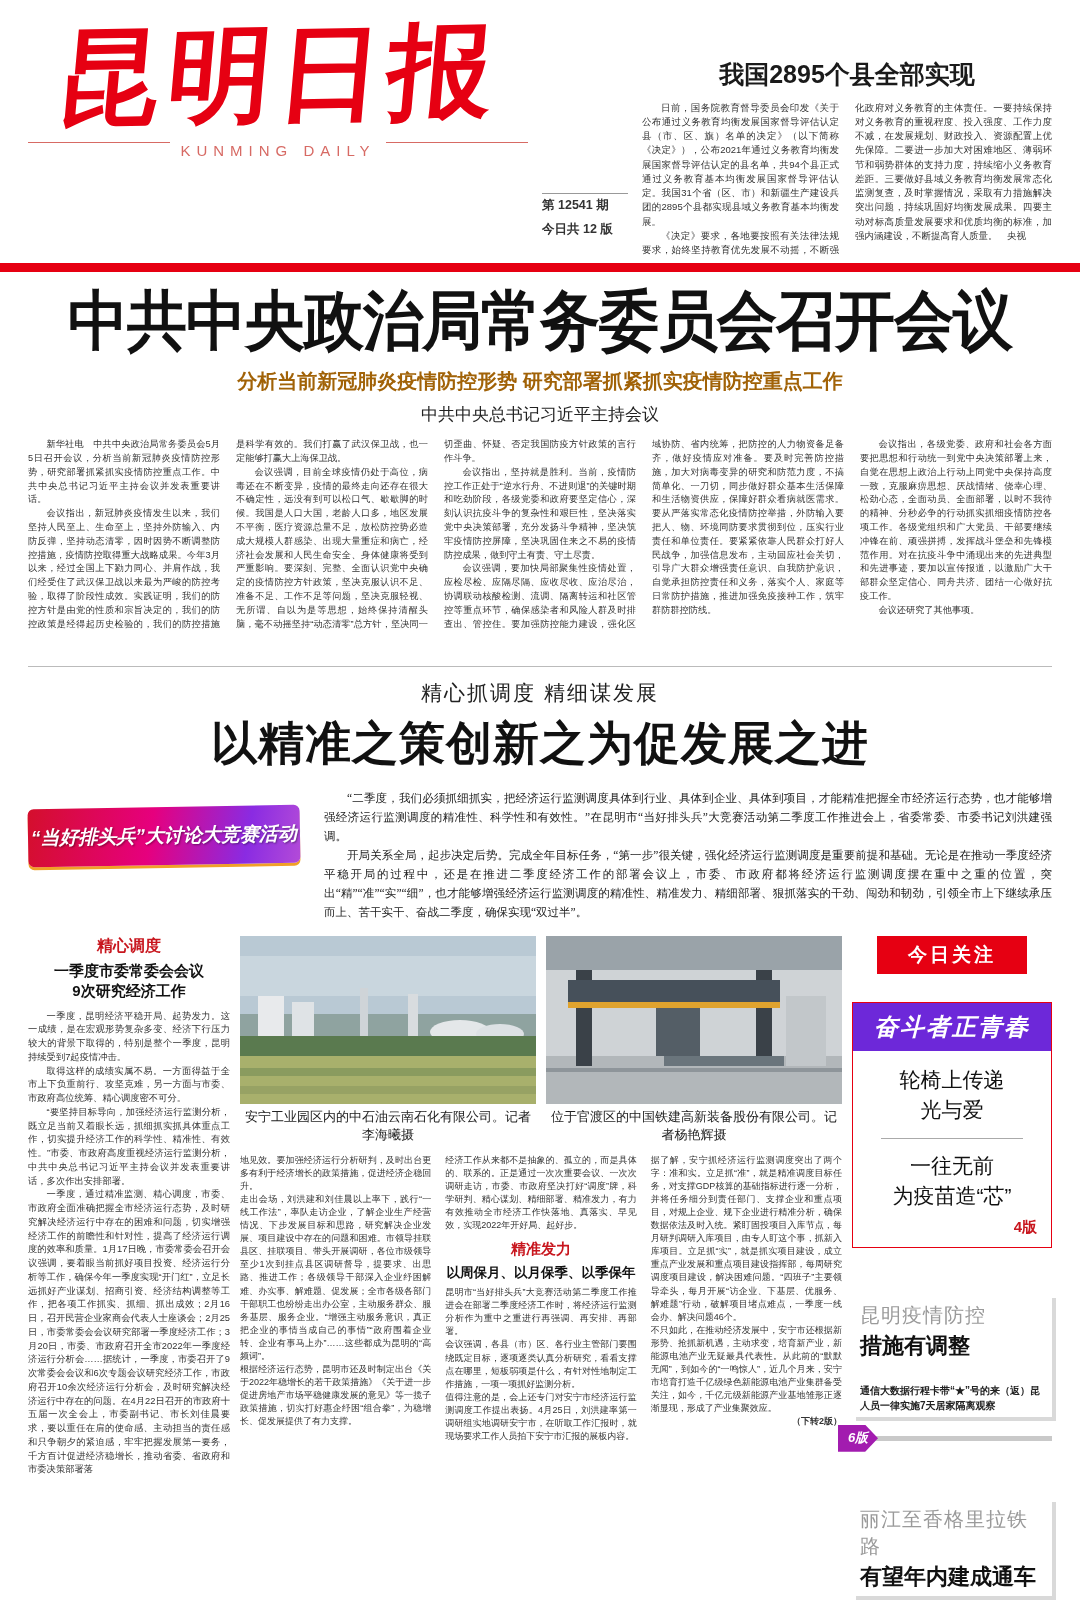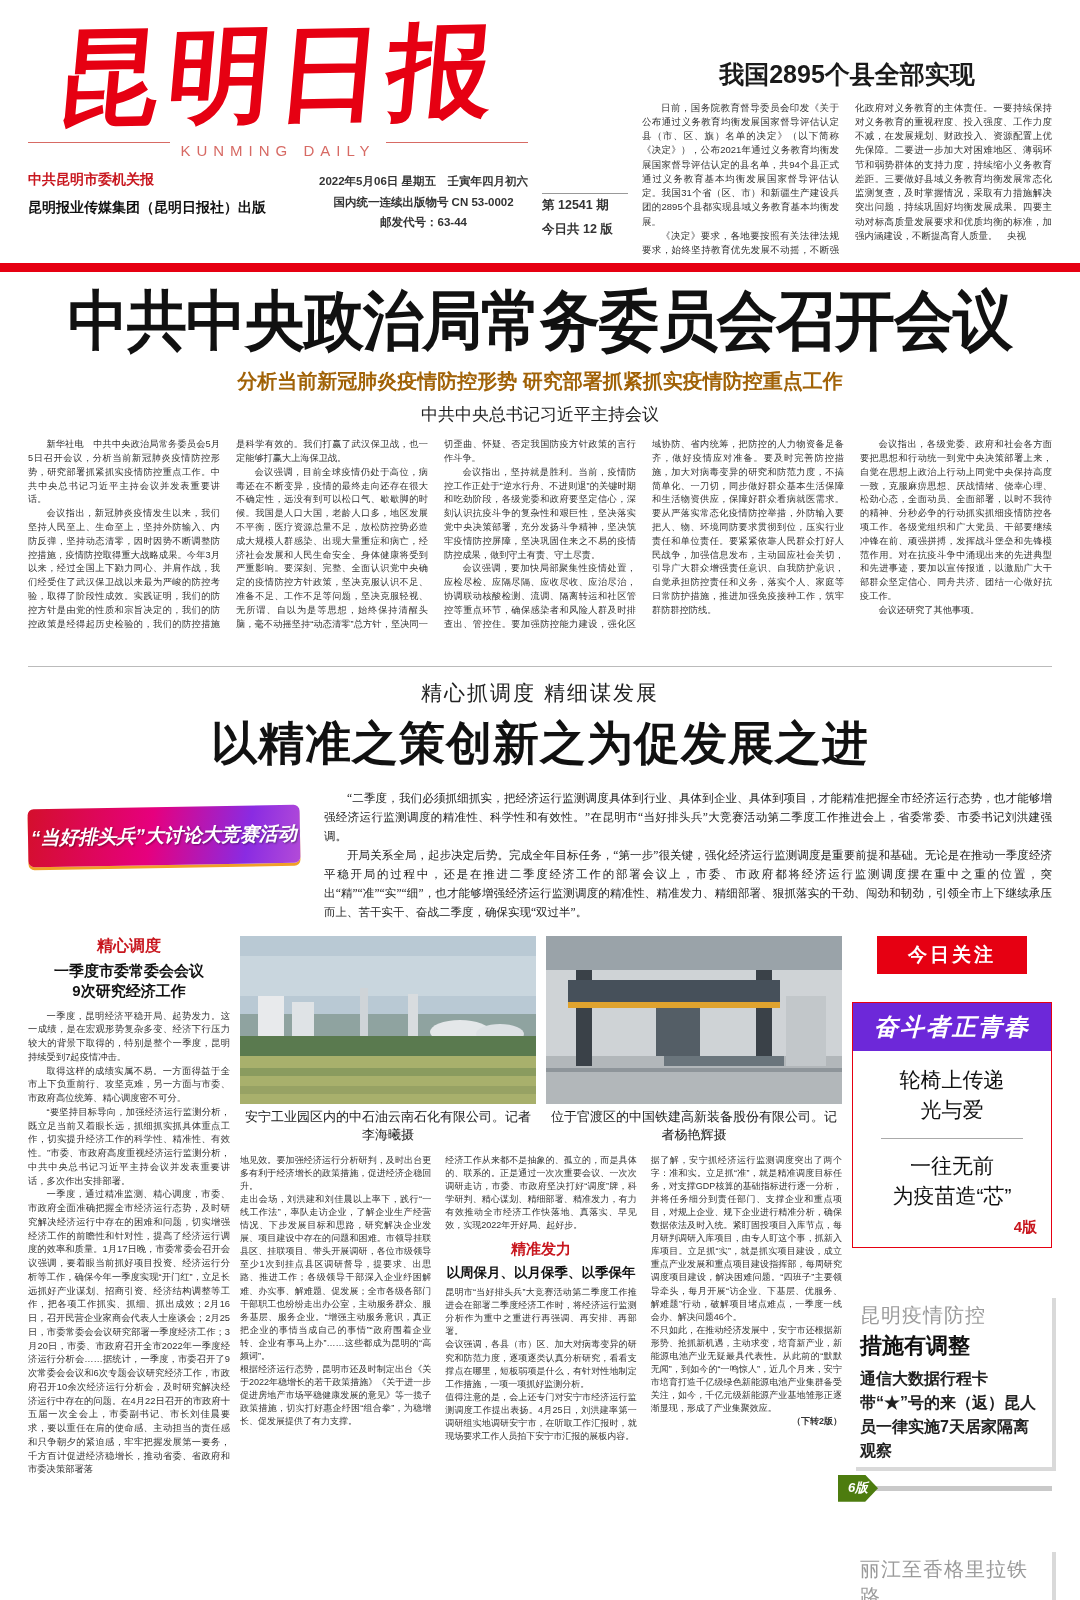--- a/index.html
+++ b/index.html
@@ -73,49 +73,38 @@
   .youth { border:1px solid #e60012; margin-top:28px; background:#fff; }
   .youth-head { background:#6d28d9; color:#fff; text-align:center; font-size:24px; font-weight:900;
                 font-style:italic; padding:8px 0; font-family:"Liberation Serif", serif; letter-spacing:2px;}
   .youth-body { padding:14px 10px 10px; text-align:center; }
   .youth-item { font-size:21px; color:#111; line-height:1.45; font-weight:500;}
   .youth hr { border:none; border-top:1px solid #aaa; margin:12px 18px; }
   .youth-page { text-align:right; color:#c8161e; font-weight:900; font-size:15px; padding:6px 4px 0;}
   .brief { margin-top:46px; box-shadow:4px 4px 0 0 #d9d9d9; padding:8px 8px 4px; background:#fff;}
   .brief .k-gray { color:#9a9a9a; font-size:20px; letter-spacing:1px;}
   .brief .hl { color:#111; font-size:22px; font-weight:900; margin-top:2px;}
-  .brief .detail { font-size:16px; font-weight:bold; color:#222; margin-top:6px; line-height:1.5;}
+  .brief .detail { font-size:10px; font-weight:bold; color:#222; margin-top:22px; line-height:1.5;}
   .pagebadge-row { display:flex; align-items:center; margin-top:8px; margin-left:-14px;}
-  .pagebadge { background:#4d7c0f; color:#fff; font-weight:900; font-style:italic; font-size:13px;
+  .pagebadge { background:#a21caf; color:#fff; font-weight:900; font-style:italic; font-size:13px;
                width:40px; height:27px; display:flex; align-items:center; justify-content:center;
                clip-path:polygon(0 0,68% 0,100% 50%,68% 100%,0 100%);}
   .pagebadge-row .tail { height:5px; background:#c9c9c9; flex:1; margin-left:-4px;}
 </style>
 </head>
 <body>
 
 <div class="page">
 
   <div class="header pad">
     <div class="mast">
       <div class="logo">昆明日报</div>
       <div class="logo-en">
           <span>KUNMING DAILY</span>
         </div>
-      <div class="mast-bottom">
-        <div>
-          <div class="org-l1">中共昆明市委机关报</div>
-          <div class="org-l2">昆明报业传媒集团（昆明日报社）出版</div>
-        </div>
-        <div class="dates">
-          <div>2022年5月06日 星期五　壬寅年四月初六</div>
-          <div>国内统一连续出版物号 CN 53-0002</div>
-          <div>邮发代号：63-44</div>
-        </div>
-      </div>
     </div>
     <div class="issue">
       <div>第 12541 期</div>
       <div>今日共 12 版</div>
     </div>
     <div class="topnews">
       <h2>
         <span>我国2895个县全部实现</span><br>
       </h2>
       <div class="cols">
@@ -215,21 +204,21 @@
           <div>
               <p>地见效。要加强经济运行分析研判，及时出台更多有利于经济增长的政策措施，促进经济企稳回升。</p>
               <p>走出会场，刘洪建和刘佳晨以上率下，践行“一线工作法”，率队走访企业，了解企业生产经营情况、下步发展目标和思路，研究解决企业发展、项目建设中存在的问题和困难。市领导挂联县区、挂联项目、带头开展调研，各位市级领导至少1次到挂点县区调研督导，提要求、出思路、推进工作；各级领导干部深入企业纾困解难、办实事、解难题、促发展；全市各级各部门干部职工也纷纷走出办公室，主动服务群众、服务基层、服务企业。“增强主动服务意识，真正把企业的事情当成自己的事情”“政府围着企业转、企业有事马上办”……这些都成为昆明的“高频词”。</p>
               <p>根据经济运行态势，昆明市还及时制定出台《关于2022年稳增长的若干政策措施》《关于进一步促进房地产市场平稳健康发展的意见》等一揽子政策措施，切实打好惠企纾困“组合拳”，为稳增长、促发展提供了有力支撑。</p>
               <p>经济工作从来都不是抽象的、孤立的，而是具体的、联系的。正是通过一次次重要会议、一次次调研走访，市委、市政府坚决打好“调度”牌，科学研判、精心谋划、精细部署、精准发力，有力有效推动全市经济工作快落地、真落实、早见效，实现2022年开好局、起好步。</p>
             </div>
           <div class="subhead-red">精准发力</div>
           <div class="subhead-bold">以周保月、以月保季、以季保年</div>
           <div>
               <p>昆明市“当好排头兵”大竞赛活动第二季度工作推进会在部署二季度经济工作时，将经济运行监测分析作为重中之重进行再强调、再安排、再部署。</p>
-              <p>会议强调，各县（市）区、加大对病毒变异的研究和防范力度，逐项逐类认真分析研究，看看支撑点在哪里，短板弱项是什么，有针对性地制定工作措施，一项一项抓好监测分析。</p>
+              <p>会议强调，各县（市）区、各行业主管部门要围绕既定目标，逐项逐类认真分析研究，看看支撑点在哪里，短板弱项是什么，有针对性地制定工作措施，一项一项抓好监测分析。</p>
               <p>值得注意的是，会上还专门对安宁市经济运行监测调度工作提出表扬。4月25日，刘洪建率第一调研组实地调研安宁市，在听取工作汇报时，就现场要求工作人员拍下安宁市汇报的展板内容。</p>
               <p>据了解，安宁抓经济运行监测调度突出了两个字：准和实。立足抓“准”，就是精准调度目标任务，对支撑GDP核算的基础指标进行逐一分析，并将任务细分到责任部门、支撑企业和重点项目，对规上企业、规下企业进行精准分析，确保数据依法及时入统。紧盯固投项目入库节点，每月研判调研入库项目，由专人盯这个事，抓新入库项目。立足抓“实”，就是抓实项目建设，成立重点产业发展和重点项目建设指挥部，每周研究调度项目建设，解决困难问题。“四班子”主要领导牵头，每月开展“访企业、下基层、优服务、解难题”行动，破解项目堵点难点，一季度一线会办、解决问题46个。</p>
               <p>不只如此，在推动经济发展中，安宁市还根据新形势、抢抓新机遇，主动求变，培育新产业，新能源电池产业无疑最具代表性。从此前的“默默无闻”，到如今的“一鸣惊人”，近几个月来，安宁市培育打造千亿级绿色新能源电池产业集群备受关注，如今，千亿元级新能源产业基地雏形正逐渐显现，形成了产业集聚效应。</p>
             </div>
           <div class="jump">（下转2版）</div>
         </div>
       </div>
 
       <div class="sidebar">
         <div class="focus">今日关注</div>

